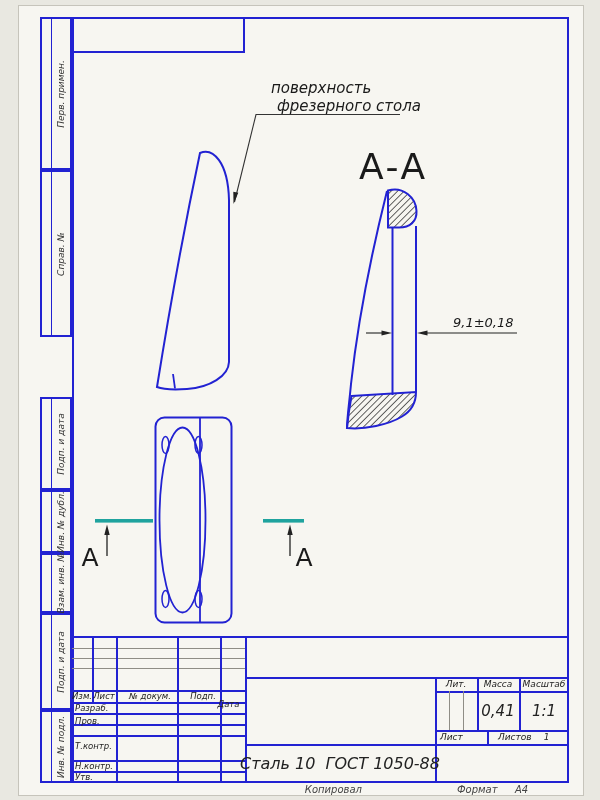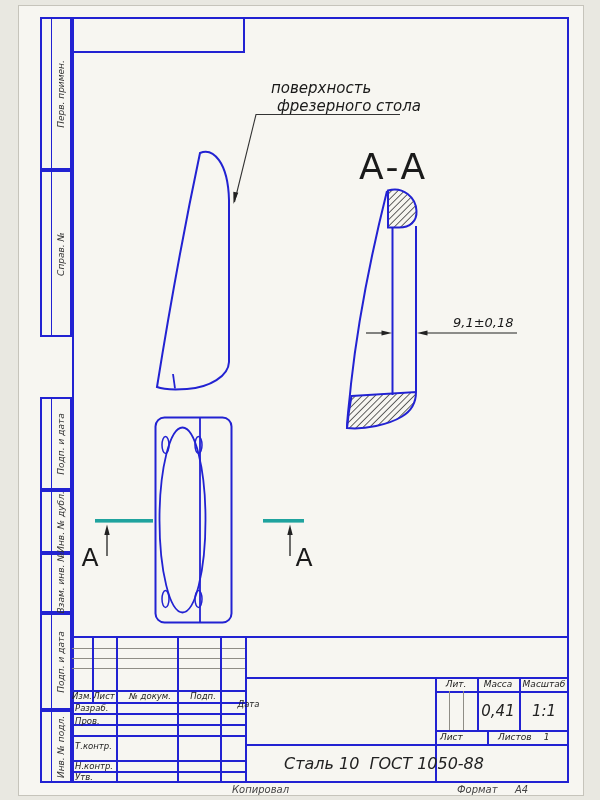--- a/index.html
+++ b/index.html
@@ -17,21 +17,21 @@
   
   .tb{position:absolute;left:72px;top:636px;width:497px;height:147px;}
   .hl{position:absolute;height:2px;background:#2222d2;}
   .vl{position:absolute;width:2px;background:#2222d2;}
   .hlg{position:absolute;height:1px;background:#8f8d86;}
   .vlg{position:absolute;width:1px;background:#8f8d86;}
   .cell{position:absolute;font-style:italic;color:#222;display:flex;align-items:center;justify-content:center;}
   .cell.left{justify-content:flex-start;padding-left:3px;box-sizing:border-box;}
   .f85{font-size:8.5px;} .f9{font-size:9px;} .f15{font-size:15px;}
   .name{font-size:28px;}
-  .material{font-size:16px;white-space:pre;padding-left:44px;}
+  .material{font-size:16px;white-space:pre;}
   .footer{position:absolute;left:72px;top:784px;width:497px;height:14px;font-size:10px;font-style:italic;color:#444;}
   .footer span{position:absolute;top:0;}
   svg{position:absolute;left:0;top:0;}
   svg text{fill:#1a1a1a;}
   .techit{font-style:italic;font-size:15px;}
   .dimtxt{font-style:italic;font-size:13px;}
   .seclbl{font-size:36px;letter-spacing:2px;}
   .cutlbl{font-size:25px;}
 </style>
 </head>
@@ -98,21 +98,21 @@
   <div class="vl" style="left:405px;top:41px;height:53px"></div>
   <div class="vl" style="left:447px;top:41px;height:53px"></div>
   <div class="vl" style="left:415px;top:94px;height:14px"></div>
   <div class="vlg" style="left:377px;top:55px;height:39px"></div>
   <div class="vlg" style="left:391px;top:55px;height:39px"></div>
 
   <div class="cell f85" style="left:0;top:54px;width:20px;height:12px">Изм.</div>
   <div class="cell f85" style="left:20px;top:54px;width:24px;height:12px">Лист</div>
   <div class="cell f85" style="left:44px;top:54px;width:68px;height:12px">№ докум.</div>
   <div class="cell f85" style="left:105px;top:54px;width:52px;height:12px">Подп.</div>
-  <div class="cell f85" style="left:164px;top:54px;width:25px;height:28px">Дата</div>
+  <div class="cell f85" style="left:144px;top:54px;width:25px;height:28px">Дата</div>
 
   <div class="cell left f85" style="left:0;top:66px;width:44px;height:11px">Разраб.</div>
   <div class="cell left f85" style="left:0;top:77px;width:44px;height:16px">Пров.</div>
   <div class="cell left f85" style="left:0;top:104px;width:44px;height:11px">Т.контр.</div>
   <div class="cell left f85" style="left:0;top:124px;width:44px;height:11px">Н.контр.</div>
   <div class="cell left f85" style="left:0;top:135px;width:44px;height:12px">Утв.</div>
 
   <div class="cell material" style="left:173px;top:108px;width:190px;height:39px">Сталь 10  ГОСТ 1050-88</div>
 
   <div class="cell f9" style="left:363px;top:41px;width:42px;height:14px">Лит.</div>
@@ -120,21 +120,21 @@
   <div class="cell f9" style="left:447px;top:41px;width:50px;height:14px">Масштаб</div>
   <div class="cell f15" style="left:405px;top:55px;width:42px;height:39px">0,41</div>
   <div class="cell f15" style="left:447px;top:55px;width:50px;height:39px">1:1</div>
 
   <div class="cell left f9" style="left:365px;top:94px;width:40px;height:14px">Лист</div>
   <div class="cell left f9" style="left:423px;top:94px;width:40px;height:14px">Листов</div>
   <div class="cell f9" style="left:462px;top:94px;width:25px;height:14px">1</div>
 </div>
 
 <div class="footer">
-  <span style="left:160px;width:130px;text-align:left">Копировал</span>
+  <span style="left:160px;width:130px;text-align:right">Копировал</span>
   <span style="left:385px">Формат</span>
   <span style="left:443px">А4</span>
 </div>
 
 <svg width="600" height="800" viewBox="0 0 600 800">
   <defs>
     <pattern id="hatch" width="4.6" height="4.6" patternUnits="userSpaceOnUse" patternTransform="rotate(45)">
       <line x1="2.3" y1="0" x2="2.3" y2="4.6" stroke="#3c3c3c" stroke-width="0.8"></line>
     </pattern>
   </defs>

